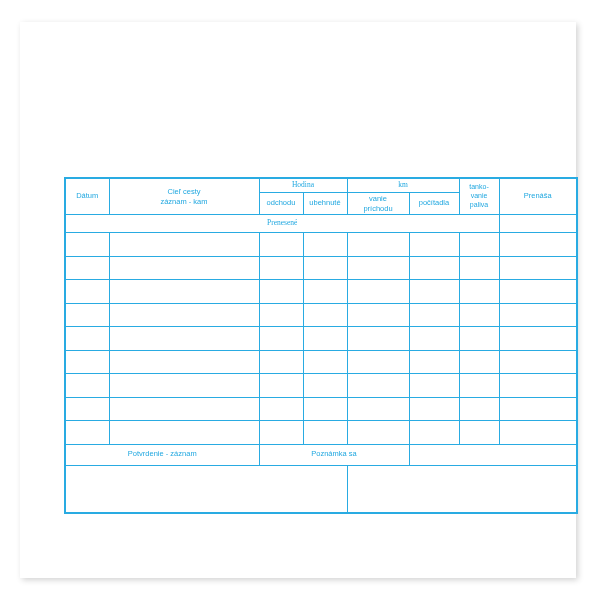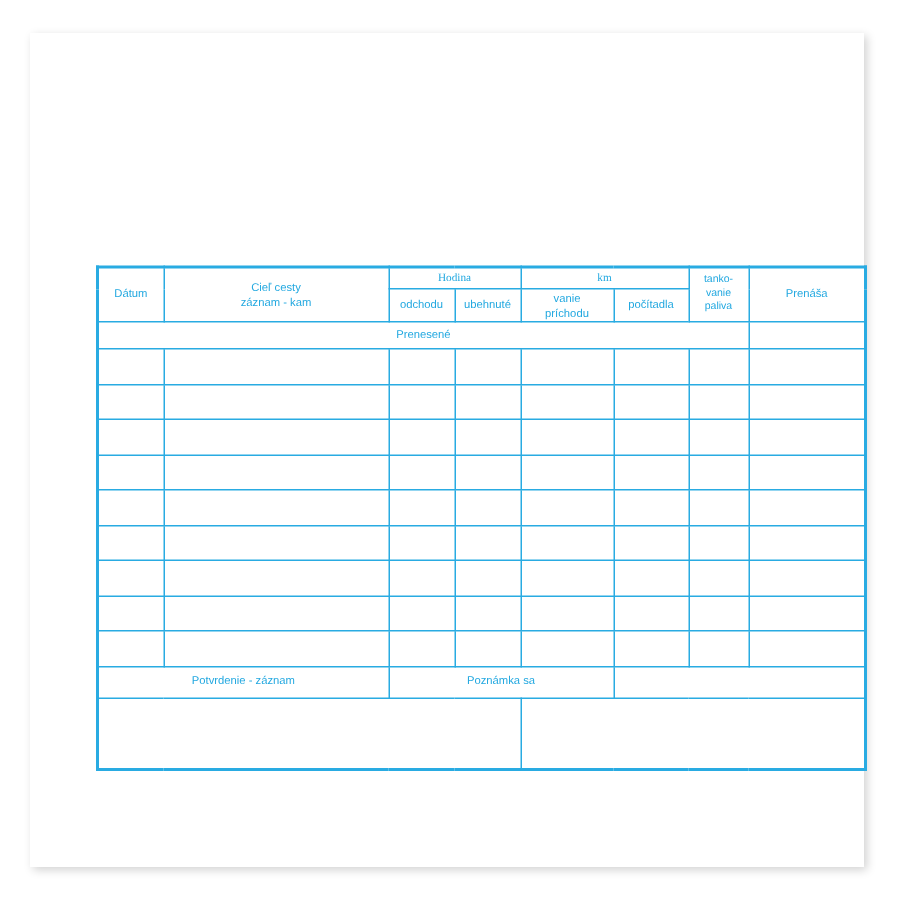--- a/index.html
+++ b/index.html
@@ -66,20 +66,21 @@
     font-family: Liberation Serif, serif;
   }
   .hdr-sub {
     height: 21px;
   }
   .row-data td {
     height: 22.5px;
   }
   .band td {
     height: 17px;
+    font-family: Liberation Serif, serif;
   }
   .foot-label td {
     height: 20px;
   }
   .foot-box td {
     height: 46px;
   }
   .two-line { line-height: 1.25; }
   .tiny { font-size: 7px; }
 </style>

